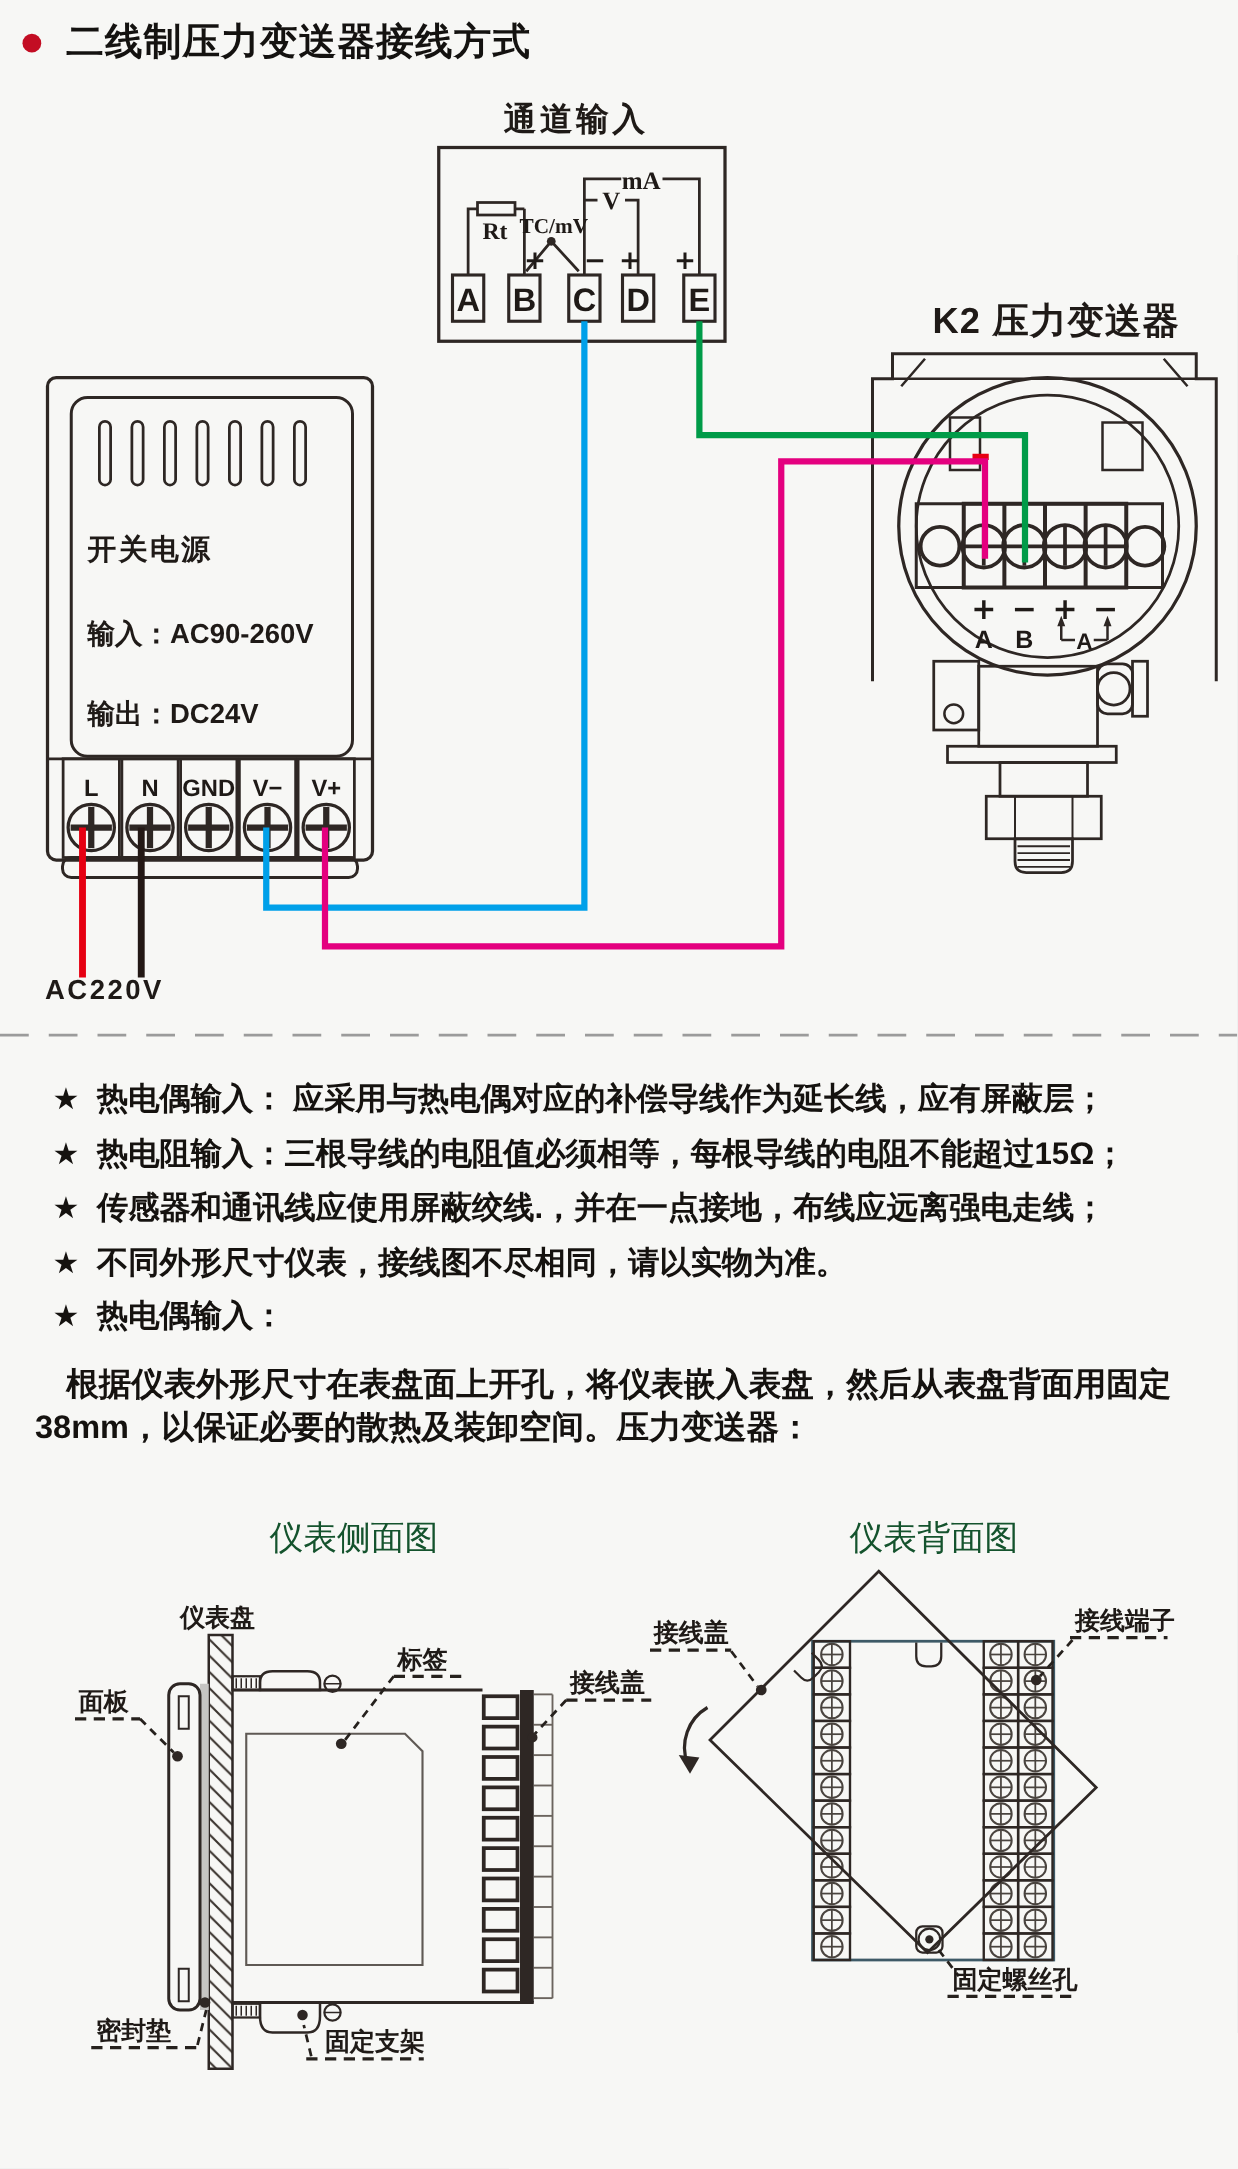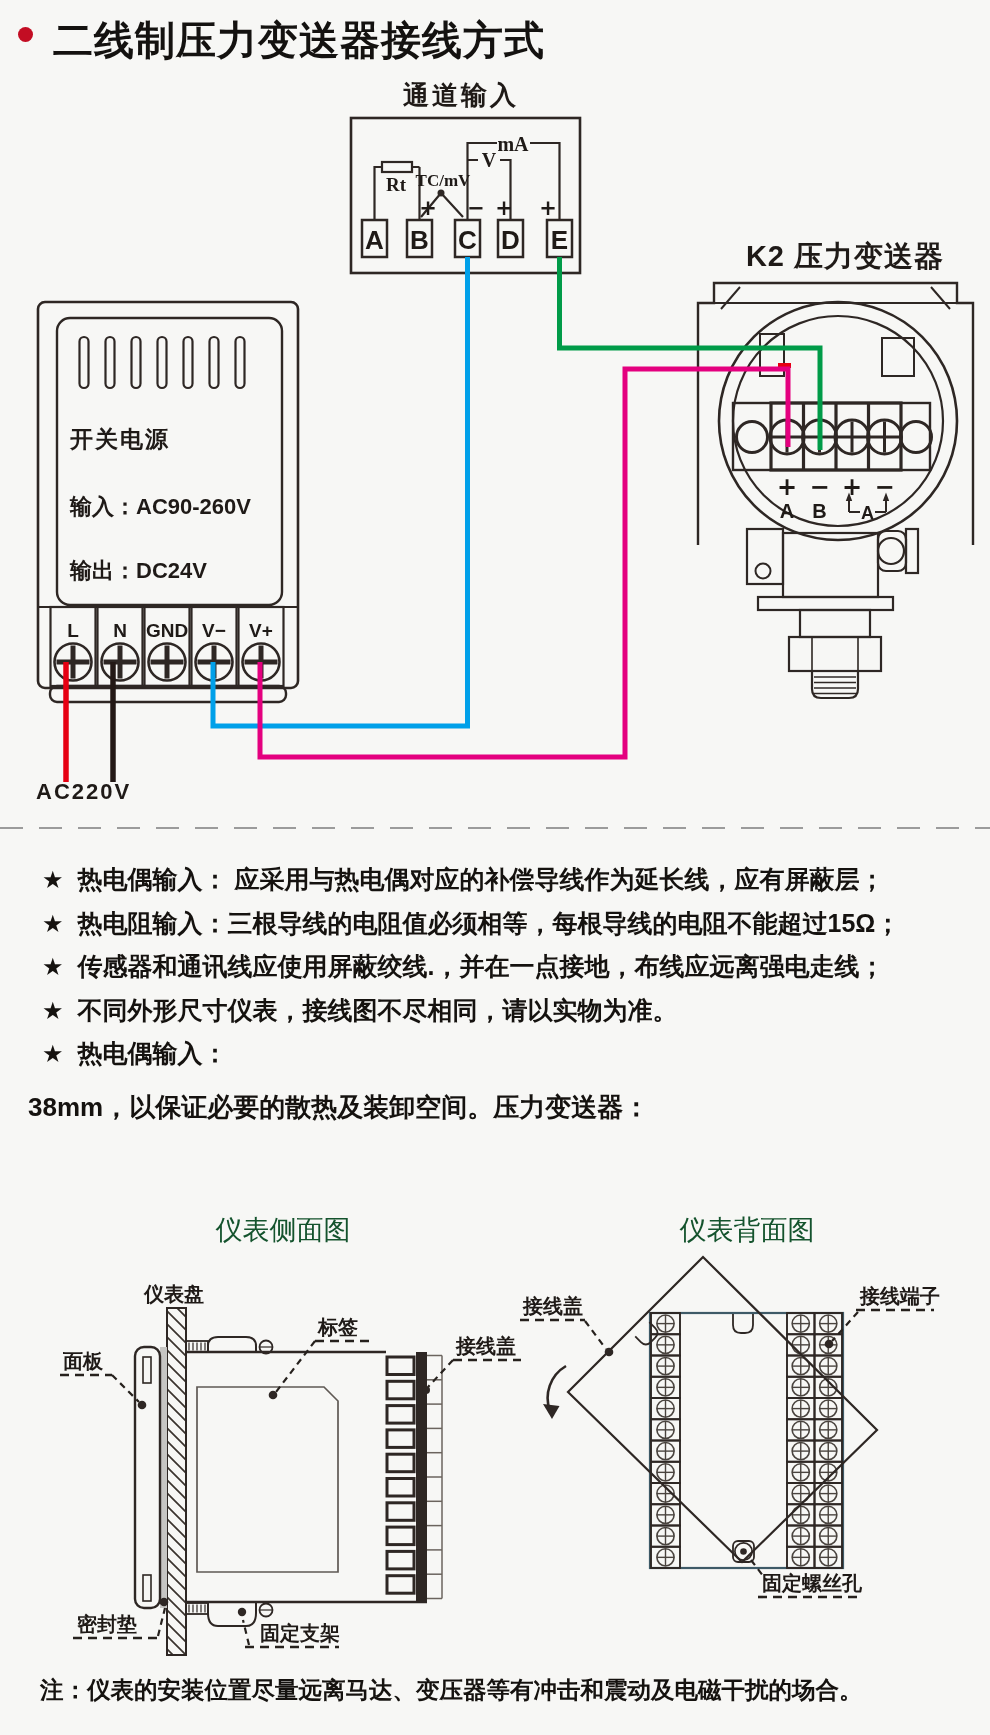--- a/index.html
+++ b/index.html
@@ -3,21 +3,21 @@
 <meta charset="utf-8">
 <style>
   html,body { margin:0; padding:0; background:#e9e9e9; }
   .page {
     position:relative; width:990px; height:1735px; margin:0 auto;
     background:#f7f7f5; overflow:hidden;
     font-family:"Liberation Sans","DejaVu Sans",sans-serif; color:#15120f;
   }
   .bullet { position:absolute; left:18px; top:27px; width:15px; height:15px;
             border-radius:50%; background:#c30d23; }
-  .title  { position:absolute; left:53px; top:13px; margin:0; font-size:40px;
+  .title  { position:absolute; left:53px; top:13px; margin:0; font-size:30px;
             font-weight:bold; letter-spacing:1px; color:#141210; white-space:nowrap; }
   svg.diagram { position:absolute; left:0; top:0; }
 
   .notes { position:absolute; left:42px; top:858px; }
   .note-item { display:flex; align-items:flex-start; line-height:43.5px;
                font-size:25px; font-weight:600; white-space:nowrap; color:#15120f; }
   .note-item .star { margin-right:14px; font-size:24px; }
 
   .para { position:absolute; left:28px; top:1091px; font-size:26px; font-weight:700;
           line-height:33.5px; color:#15120f; white-space:nowrap; }
@@ -516,20 +516,20 @@
         <span class="star">★</span>
         <span>不同外形尺寸仪表，接线图不尽相同，请以实物为准。</span>
       </div>
     <div class="note-item">
         <span class="star">★</span>
         <span>热电偶输入：</span>
       </div>
   </div>
 
   <div class="para">
+    <div class="indent">根据仪表外形尺寸在表盘面上开孔，将仪表嵌入表盘，然后从表盘背面用固定</div>
     <div>38mm，以保证必要的散热及装卸空间。压力变送器：</div>
   </div>
 
   <div id="side-title" class="fig-title">仪表侧面图</div>
   <div id="back-title" class="fig-title">仪表背面图</div>
 
-  <div class="bottom-note">注：仪表的安装位置尽量远离马达、变压器等有冲击和震动及电磁干扰的场合。</div>
 </div>
 
 </body></html>

